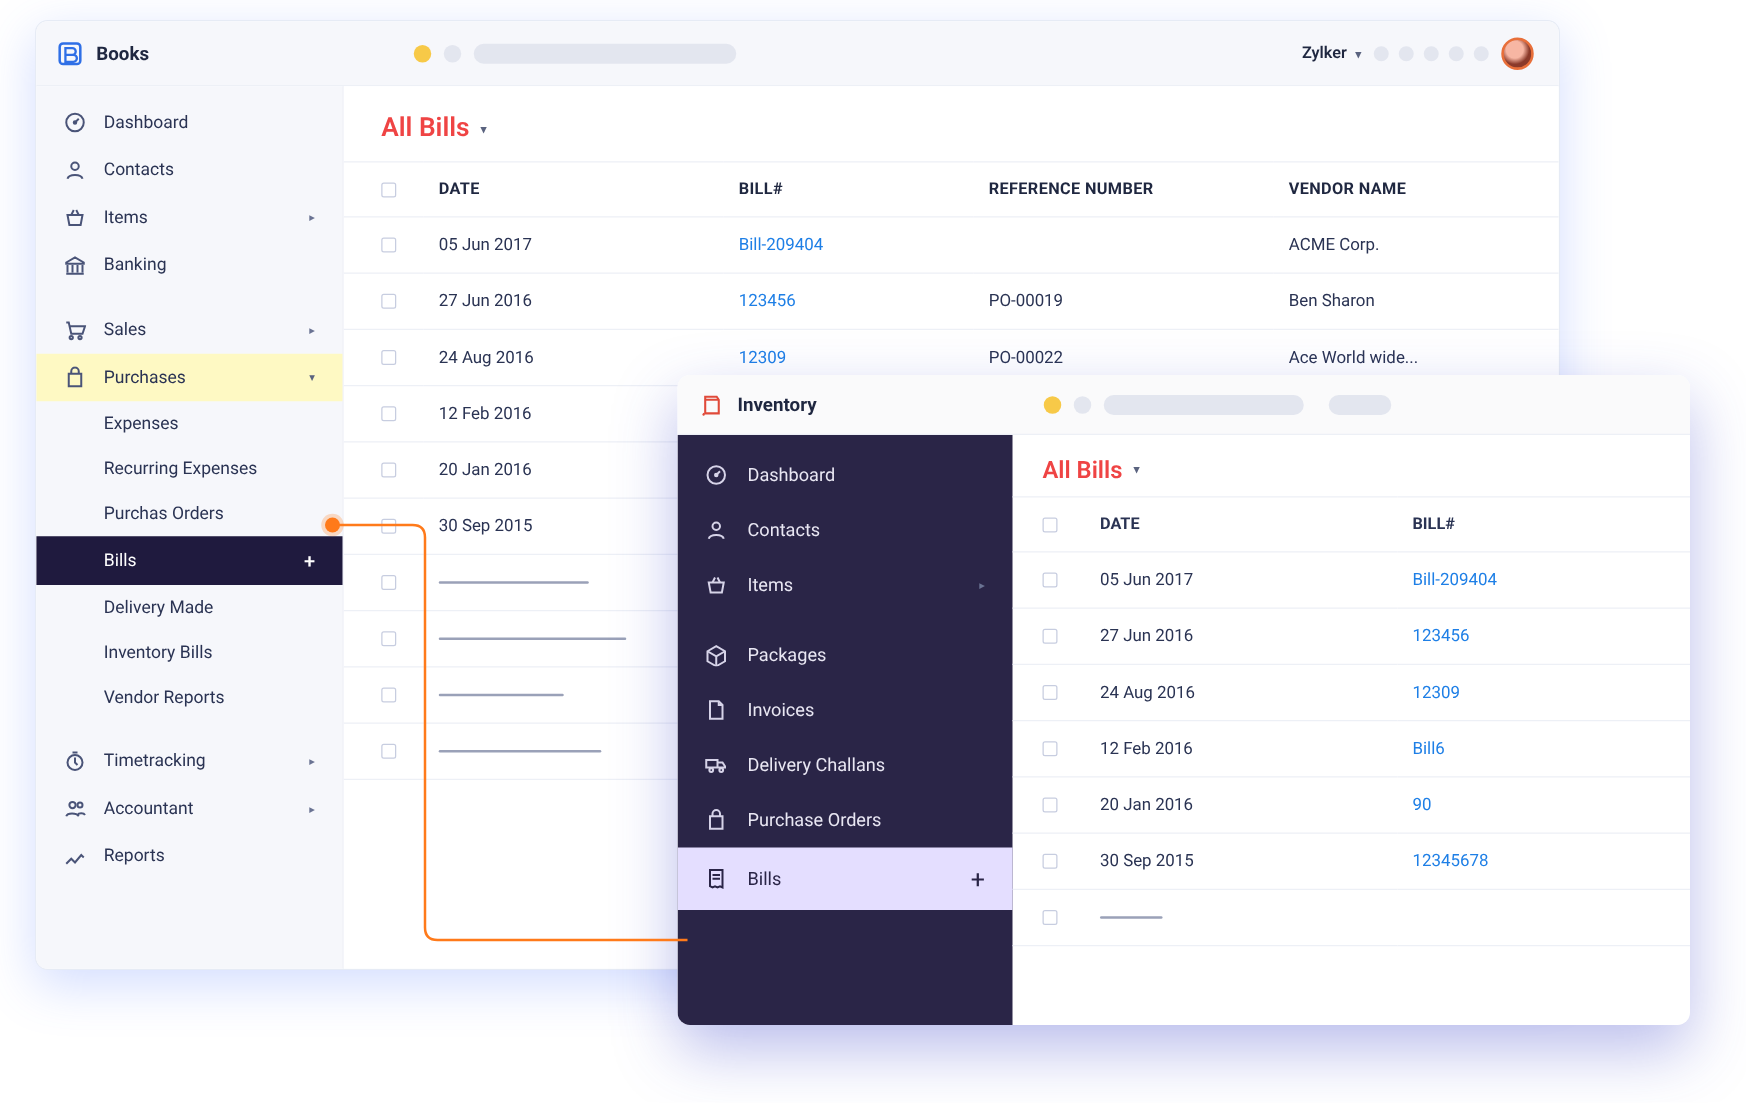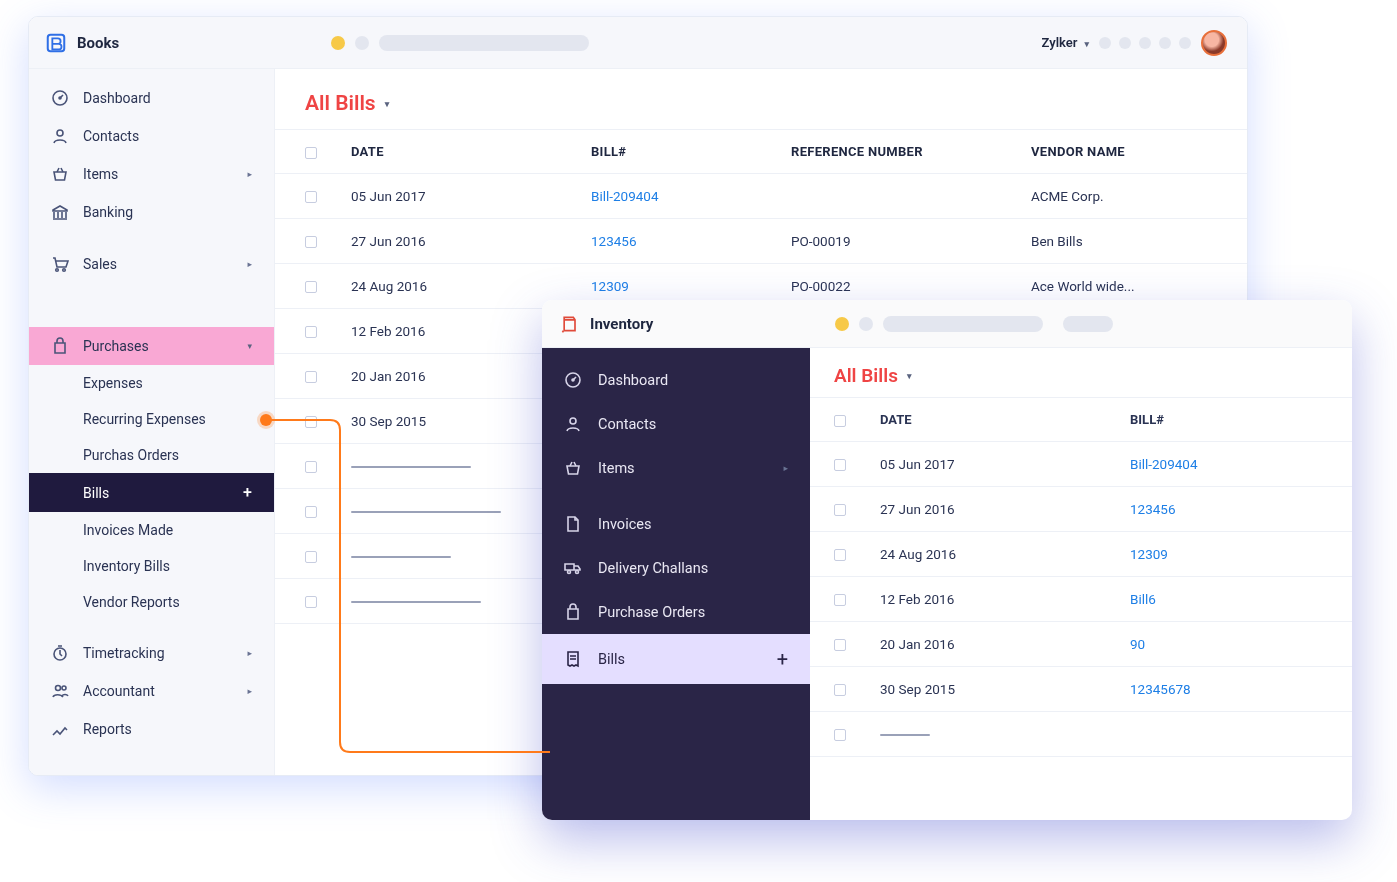--- a/index.html
+++ b/index.html
@@ -55,21 +55,21 @@
     }
     .sb-item, .sb-sub-item {
       display:flex; align-items:center; gap:14px;
       padding: 10px 22px;
       cursor:pointer;
       position:relative;
     }
     .sb-item .chev { margin-left:auto; font-size:9px; color:#6a7393; }
     .sb-group-gap { height: 14px; }
     .sb-item svg { width:18px; height:18px; stroke:#4a5478; fill:none; stroke-width:1.6; }
-    .sb-item.active { background:#f9a8d4;margin-top:44px; }
+    .sb-item.active { background:#fef9c3; }
     .sb-sub-item { padding-left: 54px; }
     .sb-sub-item.selected {
       background:#1f1a3e; color:#fff;
     }
     .sb-sub-item.selected .plus { margin-left:auto; color:#fff; font-size:16px; font-weight:500; }
 
     
     .books-main { flex:1; background:#fff; }
     .panel-title { padding: 22px 30px 14px; font-size: 21px; font-weight:600; color:#ef4444; display:flex; align-items:center; gap:6px;}
     .panel-title .chev-sm { font-size:10px; color:#5a637f; }
@@ -299,21 +299,21 @@
           <span>Recurring Expenses</span>
         </div>
       <div class="sb-sub-item">
           <span>Purchas Orders</span>
         </div>
       <div class="sb-sub-item selected">
         <span>Bills</span>
         <span class="plus">+</span>
       </div>
       <div class="sb-sub-item">
-          <span>Invoices Made</span>
+          <span>Delivery Made</span>
         </div>
       <div class="sb-sub-item">
           <span>Inventory Bills</span>
         </div>
       <div class="sb-sub-item">
           <span>Vendor Reports</span>
         </div>
 
       <div class="sb-group-gap"></div>
       <div class="sb-item">
@@ -359,21 +359,21 @@
             <td>05 Jun 2017</td>
             <td class="link">Bill-209404</td>
             <td></td>
             <td>ACME Corp.</td>
           </tr>
           <tr>
             <td class="col-check"><span class="chk"></span></td>
             <td>27 Jun 2016</td>
             <td class="link">123456</td>
             <td>PO-00019</td>
-            <td>Ben Bills</td>
+            <td>Ben Sharon</td>
           </tr>
           <tr>
             <td class="col-check"><span class="chk"></span></td>
             <td>24 Aug 2016</td>
             <td class="link">12309</td>
             <td>PO-00022</td>
             <td>Ace World wide...</td>
           </tr>
           <tr>
             <td class="col-check"><span class="chk"></span></td>
@@ -455,20 +455,26 @@
       <div class="inv-item">
         <svg viewBox="0 0 18 18">
             <use href="#i-basket"></use>
           </svg>
         <span>Items</span>
         <span class="chev caret-right"></span>
       </div>
       <div class="inv-group-gap"></div>
       <div class="inv-item">
         <svg viewBox="0 0 18 18">
+            <use href="#i-box"></use>
+          </svg>
+        <span>Packages</span>
+      </div>
+      <div class="inv-item">
+        <svg viewBox="0 0 18 18">
             <use href="#i-file"></use>
           </svg>
         <span>Invoices</span>
       </div>
       <div class="inv-item">
         <svg viewBox="0 0 18 18">
             <use href="#i-truck"></use>
           </svg>
         <span>Delivery Challans</span>
       </div>

